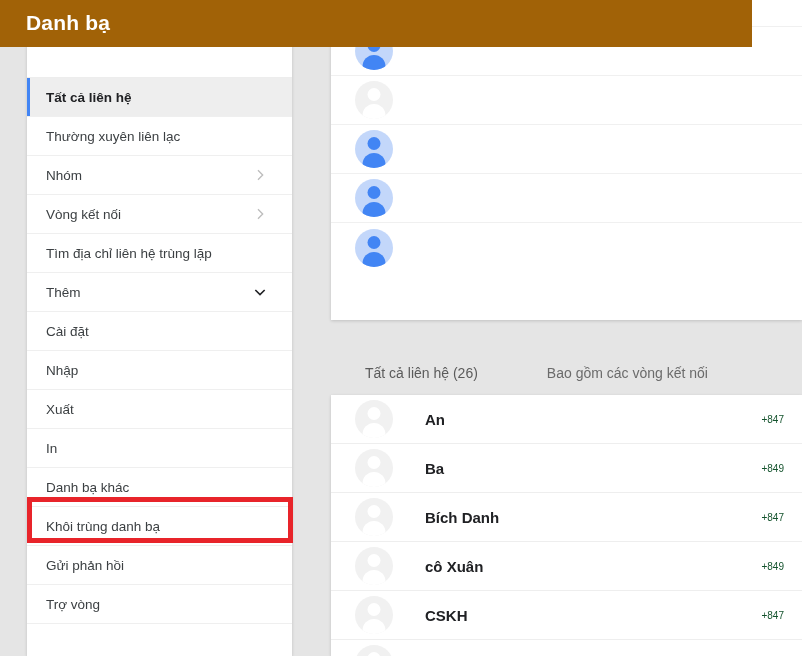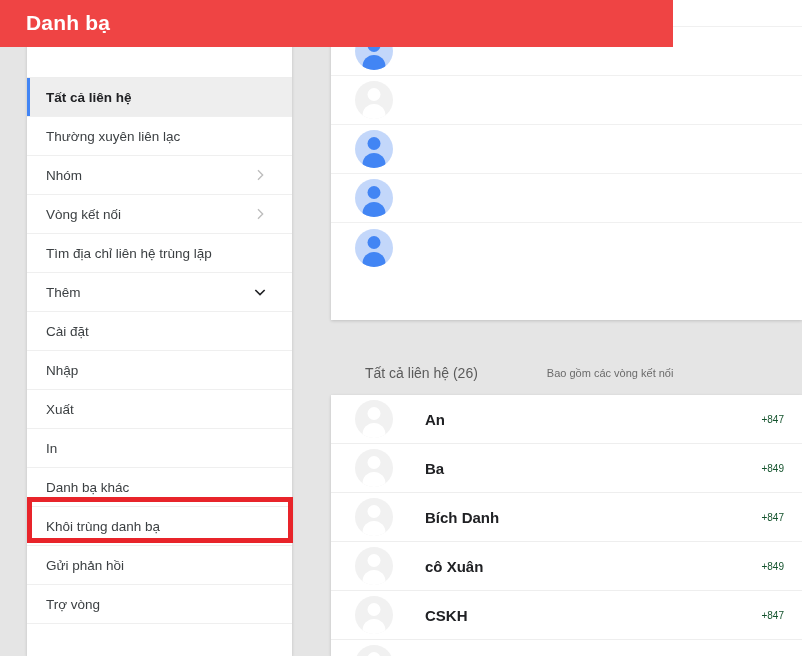--- a/index.html
+++ b/index.html
@@ -6,22 +6,22 @@
   html, body {
     width: 802px; height: 656px;
     font-family: "Liberation Sans", sans-serif;
     background: #e5e5e5;
     overflow: hidden;
   }
   #root { position: relative; width: 802px; height: 656px; background: #e5e5e5; }
 
   
   .topbar {
-    position: absolute; left: 0; top: 0; width: 673px; height: 47px;
-    background: #ef4444; z-index: 40;
+    position: absolute; left: 0; top: 0; width: 752px; height: 47px;
+    background: #a16207; z-index: 40;
   }
   .topbar-title {
     position: absolute; left: 26px; top: 11px;
     font-size: 21px; font-weight: bold; color: #ffffff;
     letter-spacing: .2px;
   }
 
   
   .sidebar {
     position: absolute; left: 27px; top: 0px; width: 265px; height: 656px;
@@ -125,21 +125,21 @@
     border-radius:40%;
   }
   .crow-text { margin-left: 32px; font-size: 13px; color: #5f6368; white-space: nowrap; }
 
   
   .section-bar {
     position: absolute; left: 0; top: 358px; width: 471px; height: 30px;
     display: flex; align-items: center;
   }
   .section-title { font-size: 14px; color: #5b5b5b; margin-left: 34px; }
-  .section-sub { font-size: 11px; color: #6b6b6b; margin-left: 25px; padding-left: 44px; }
+  .section-sub { font-size: 14px; color: #6b6b6b; margin-left: 25px; padding-left: 44px; }
 
   .card-list {
     position: absolute; left: 0; top: 395px; width: 471px; height: 261px;
     background: #ffffff;
     box-shadow: 0 1px 3px rgba(0,0,0,.16);
     overflow: hidden;
   }
   .lrow {
     height: 49px; display: flex; align-items: center;
     padding: 0 18px 0 24px;

